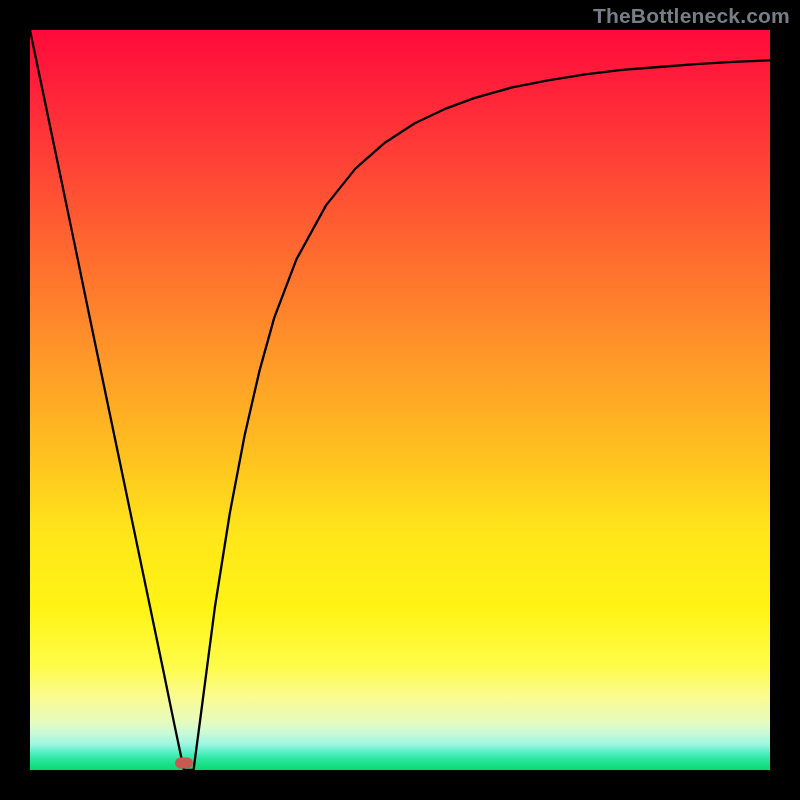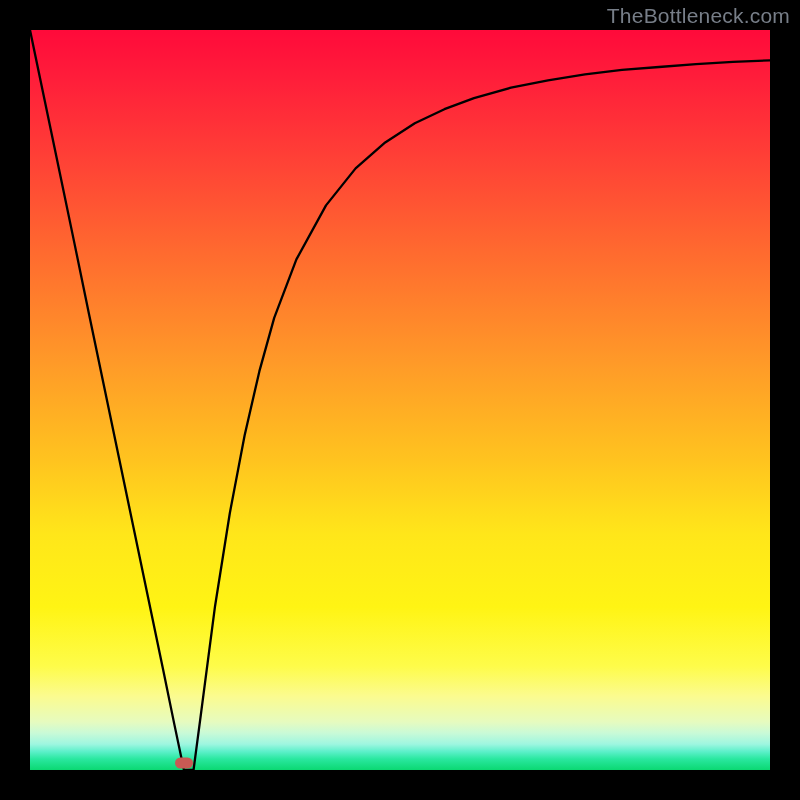--- a/index.html
+++ b/index.html
@@ -65,21 +65,21 @@
     background: #c85a54;
     transform: translate(-50%, -50%);
     pointer-events: none;
   }
   .watermark {
     position: absolute;
     top: 4px;
     right: 10px;
     font-family: Arial, Helvetica, sans-serif;
     font-size: 21px;
-    font-weight: 400;
+    font-weight: 700;
     color: #777e88;
     letter-spacing: 0.2px;
     user-select: none;
   }
 </style>
 </head>
 <body>
 
 <div class="frame">
   <div class="watermark">TheBottleneck.com</div>

